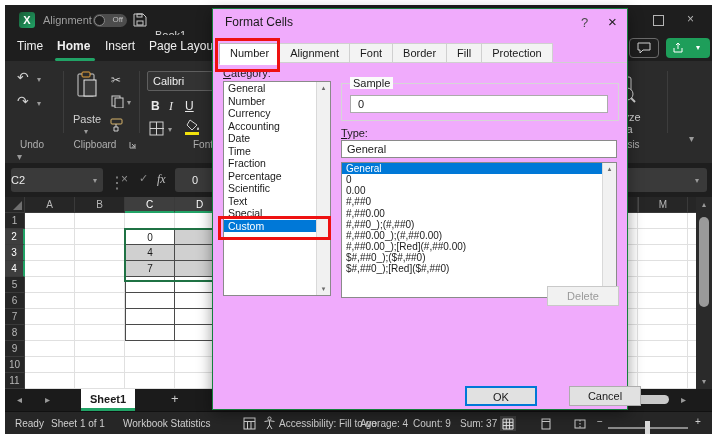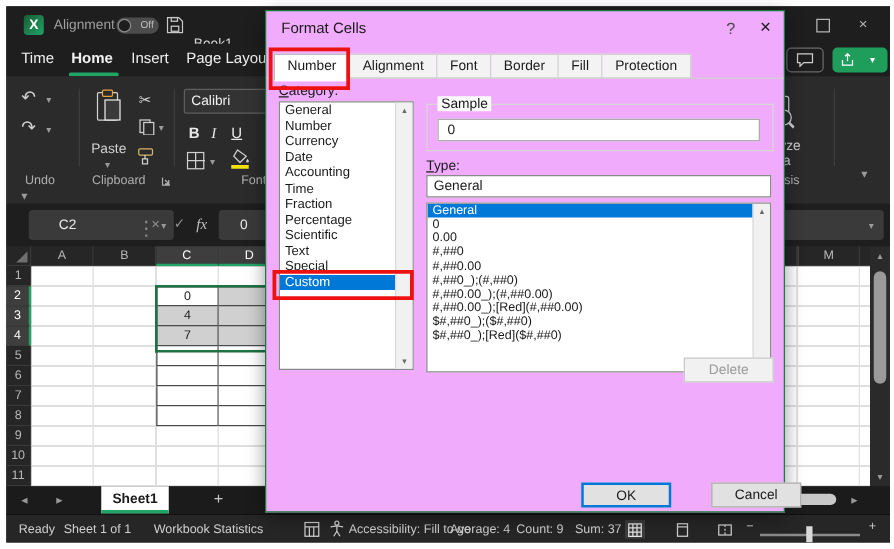--- a/index.html
+++ b/index.html
@@ -210,21 +210,21 @@
       </div>
       <div class="abs ric" style="left:586px;top:50px;width:60px;text-align:center;font-size:11px">Analyze</div>
       <div class="abs ric" style="left:586px;top:62px;width:60px;text-align:center;font-size:11px">Data</div>
       <div class="grplabel" style="left:590px;top:78px;width:52px">Analysis</div>
       <div class="vsep" style="left:662px"></div>
       <span class="abs chev" style="left:684px;top:72px;font-size:10px">▾</span>
       <span class="abs chev" style="left:12px;top:90px;font-size:10px">▾</span>
     </div>
 
     <div class="frow">
-      <div class="darkfield" style="left:18px;width:92px;padding-left:24px">
+      <div class="darkfield" style="left:6px;width:92px;padding-left:0">
         <span>C2</span>
         <span class="abs chev" style="right:6px;top:1px">▾</span>
       </div>
       <span class="abs" style="left:104px;top:10px;color:#8a8a8a">⋮</span>
       <span class="abs" style="left:116px;top:9px;color:#8f8f8f;font-size:12px">×</span>
       <span class="abs" style="left:134px;top:9px;color:#8f8f8f;font-size:11px">✓</span>
       <span class="abs" style="left:152px;top:9px;color:#c0c0c0;font-style:italic;font-family:'Liberation Serif',serif;font-size:12px">fx</span>
       <div class="darkfield" style="left:170px;width:450px;padding-left:17px">
         <span>0</span>
       </div>
@@ -433,22 +433,22 @@
       <div class="dtab">Protection</div>
     </div>
     <div class="tabline"></div>
     <div class="redbox" style="left:2px;top:29px;width:59px;height:28px"></div>
 
     <div class="abs accesskey" style="left:10px;top:58px">Category:</div>
     <div class="listbox" style="left:10px;top:72px;width:108px;height:215px">
       <div class="litem">General</div>
       <div class="litem">Number</div>
       <div class="litem">Currency</div>
+      <div class="litem">Accounting</div>
       <div class="litem">Date</div>
-      <div class="litem">Accounting</div>
       <div class="litem">Time</div>
       <div class="litem">Fraction</div>
       <div class="litem">Percentage</div>
       <div class="litem">Scientific</div>
       <div class="litem">Text</div>
       <div class="litem">Special</div>
       <div class="litem hl" style="width:89px">Custom</div>
       <div class="lscroll">
         <span class="a" style="top:2px">▴</span>
         <span class="a" style="bottom:2px">▾</span>

